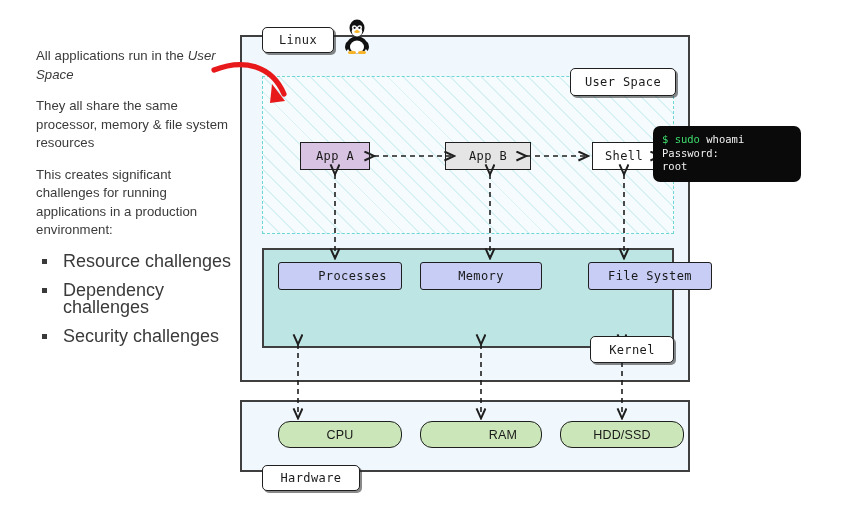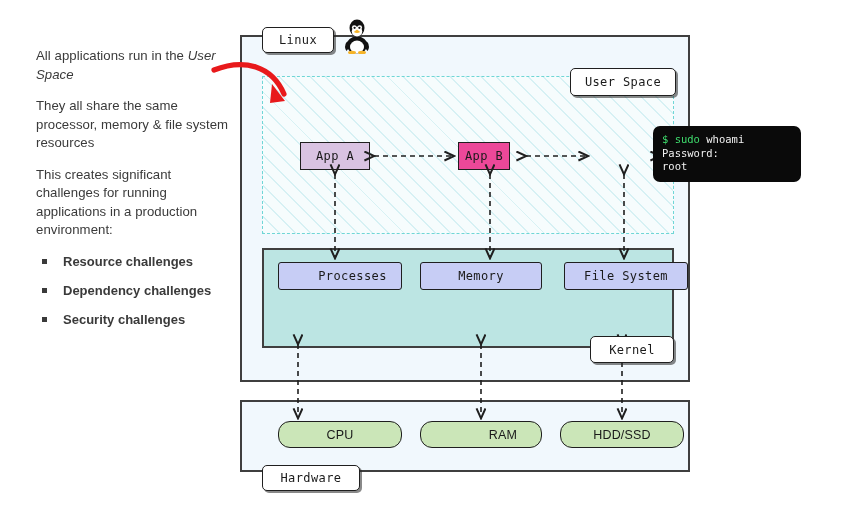--- a/index.html
+++ b/index.html
@@ -33,25 +33,24 @@
   .para em { font-style: italic; }
 
   #bullet-list {
     list-style: none;
     margin: 4px 0 0 0;
     padding: 0;
   }
   #bullet-list li {
     position: relative;
     padding-left: 27px;
-    font-size: 13px;
+    font-size: 18px;
     line-height: 17px;
     margin-bottom: 12px;
     color: #3a3a3a;
-    font-weight: bold;
   }
   #bullet-list li .sq {
     position: absolute;
     left: 6px;
     top: 6px;
     width: 5px;
     height: 5px;
     background: #3a3a3a;
   }
 
@@ -144,36 +143,36 @@
   }
 
   #tag-linux     { left: 262px; top: 27px;  width: 72px;  height: 26px; }
   #tag-userspace { left: 570px; top: 68px;  width: 106px; height: 28px; }
   #tag-kernel    { left: 590px; top: 336px; width: 84px;  height: 27px; }
   #tag-hardware  { left: 262px; top: 465px; width: 98px;  height: 26px; }
 
   
   #node-app-a { left: 300px; top: 142px; width: 70px; height: 28px;
                 background: #d9c3e2; border-width: 1.7px; }
-  #node-app-b { left: 458px; top: 142px; width: 52px; height: 28px;
-                background: #ec4899; }
+  #node-app-b { left: 445px; top: 142px; width: 86px; height: 28px;
+                background: #e5e5e5; }
   #node-shell { left: 592px; top: 142px; width: 64px; height: 28px;
                 background: #ffffff; }
 
   
   .kernel-sub {
     top: 262px;
     height: 28px;
     background: #c7cdf5;
     border-radius: 3px;
     border-width: 1.7px;
   }
   #node-processes  { left: 278px; width: 124px; padding-left: 25px; }
   #node-memory     { left: 420px; width: 122px; }
-  #node-filesystem { left: 564px; width: 124px; }
+  #node-filesystem { left: 588px; width: 124px; }
 
   
   .hw-sub {
     top: 421px;
     height: 27px;
     background: #cbe6b8;
     border-radius: 12px;
     border-width: 1.7px;
     font-family: "Liberation Sans", sans-serif;
     font-size: 12.5px;
@@ -298,20 +297,21 @@
     <path d="M272,84 L285,101 L270,103 Z" fill="#e8191b"></path>
   </svg>
 
   <div class="node tag" id="tag-linux">Linux</div>
   <div class="node tag" id="tag-userspace">User Space</div>
   <div class="node tag" id="tag-kernel">Kernel</div>
   <div class="node tag" id="tag-hardware">Hardware</div>
 
   <div class="node" id="node-app-a">App A</div>
   <div class="node" id="node-app-b">App B</div>
+  <div class="node" id="node-shell">Shell</div>
 
   <div class="node kernel-sub" id="node-processes">Processes</div>
   <div class="node kernel-sub" id="node-memory">Memory</div>
   <div class="node kernel-sub" id="node-filesystem">File System</div>
 
   <div class="node hw-sub" id="node-cpu">CPU</div>
   <div class="node hw-sub" id="node-ram">RAM</div>
   <div class="node hw-sub" id="node-hdd">HDD/SSD</div>
 
   <div id="terminal">

